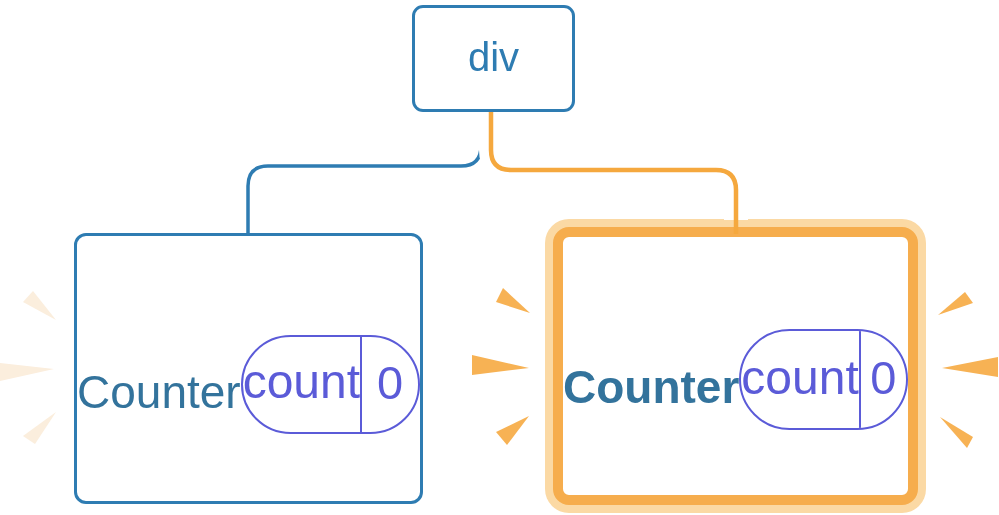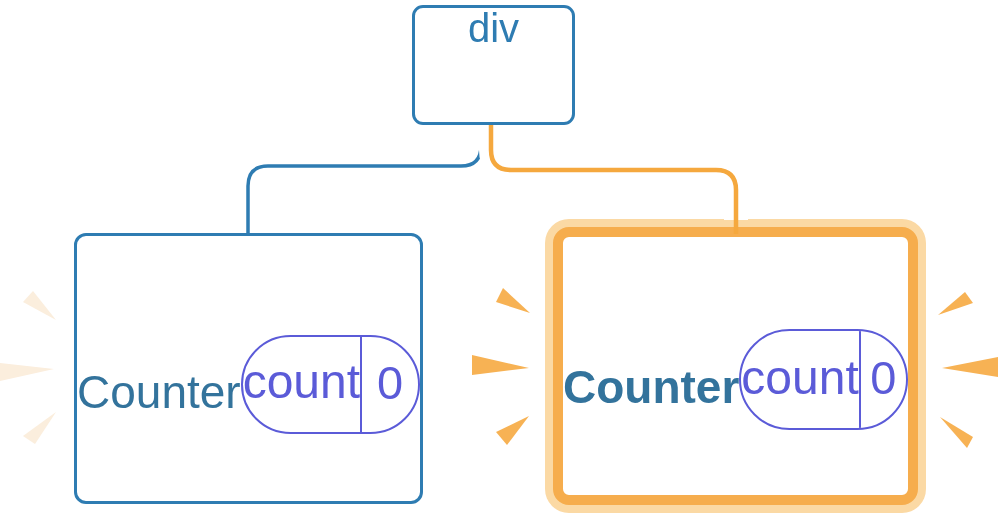--- a/index.html
+++ b/index.html
@@ -20,27 +20,27 @@
     left: 0; top: 0;
     width: 999px; height: 515px;
   }
   .sparks-layer { z-index: 0; }
   .edges-layer  { z-index: 2; }
 
   
   .root-node {
     position: absolute;
     left: 412px; top: 5px;
-    width: 163px; height: 120px;
+    width: 163px; height: 107px;
     box-sizing: border-box;
     background: #ffffff;
     border: 3.5px solid #2E7CB2;
     border-radius: 11px;
     display: flex;
-    align-items: flex-start;
+    align-items: center;
     justify-content: center;
     z-index: 3;
   }
   .root-node .root-label {
     color: #2E7CB2;
     font-size: 40px;
     font-weight: 500;
     line-height: 1;
     padding-bottom: 4px;
   }

